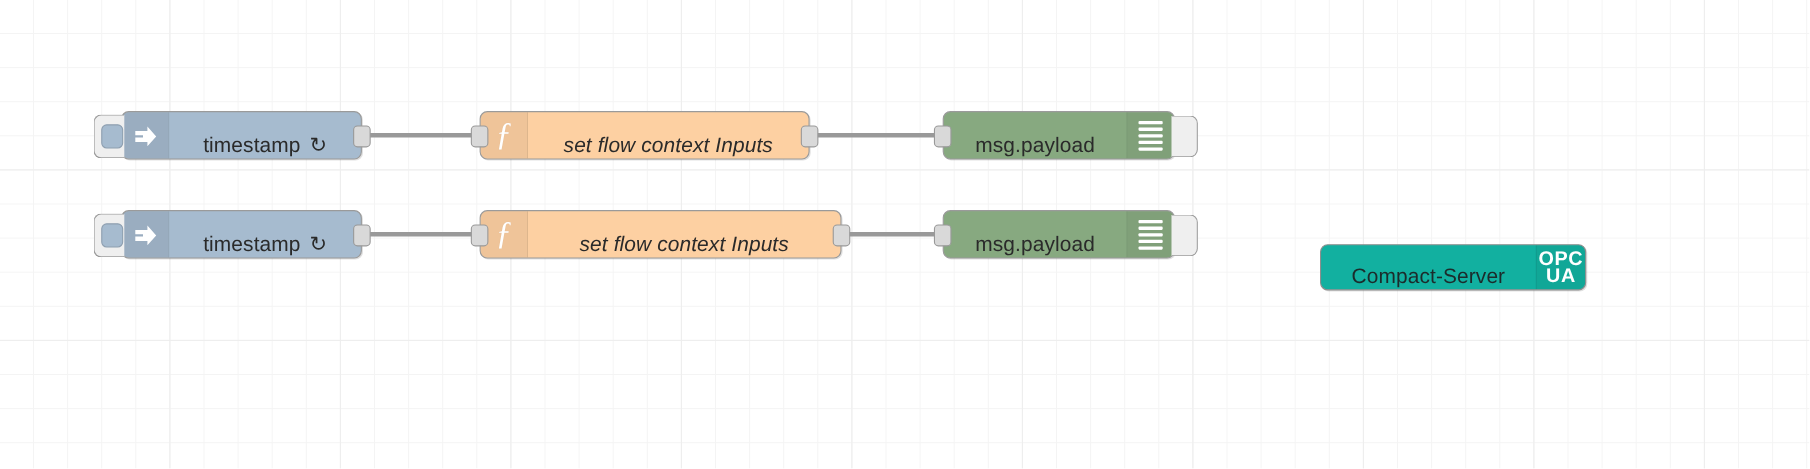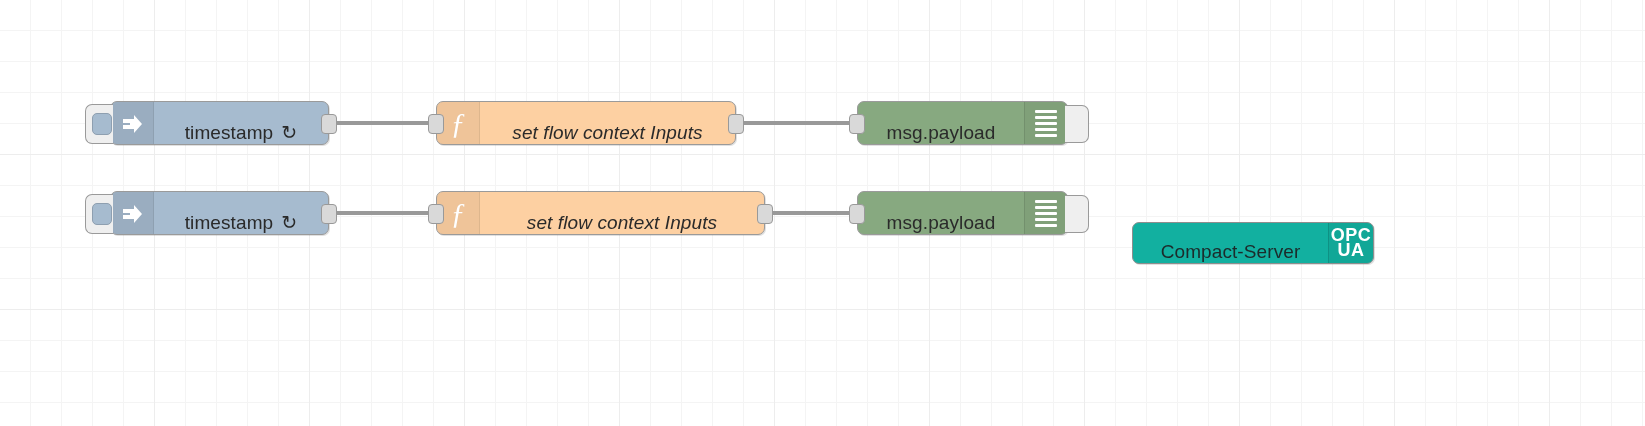--- a/index.html
+++ b/index.html
@@ -314,21 +314,21 @@
           <i></i>
           <i></i>
           <i></i>
           <i></i>
           <i></i>
         </span>
     </div>
     <div class="debug-toggle"></div>
   </div>
 
-  <div class="node node-opcua" style="left:1132px; top:222px; width:242px; height:42px;">
+  <div class="node node-opcua" style="left:1200px; top:222px; width:242px; height:42px;">
     <div class="node-label">Compact-Server</div>
     <div class="node-icon-right">
       <span class="opcua-glyph">OPC</span>
       <span class="opcua-glyph">UA</span>
     </div>
   </div>
 
 </div>
 
 </body></html>

